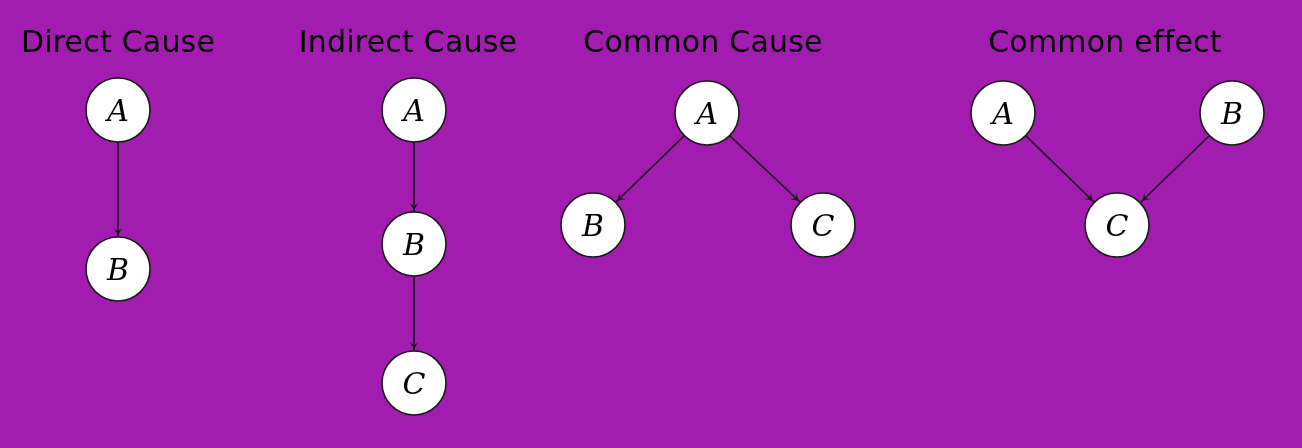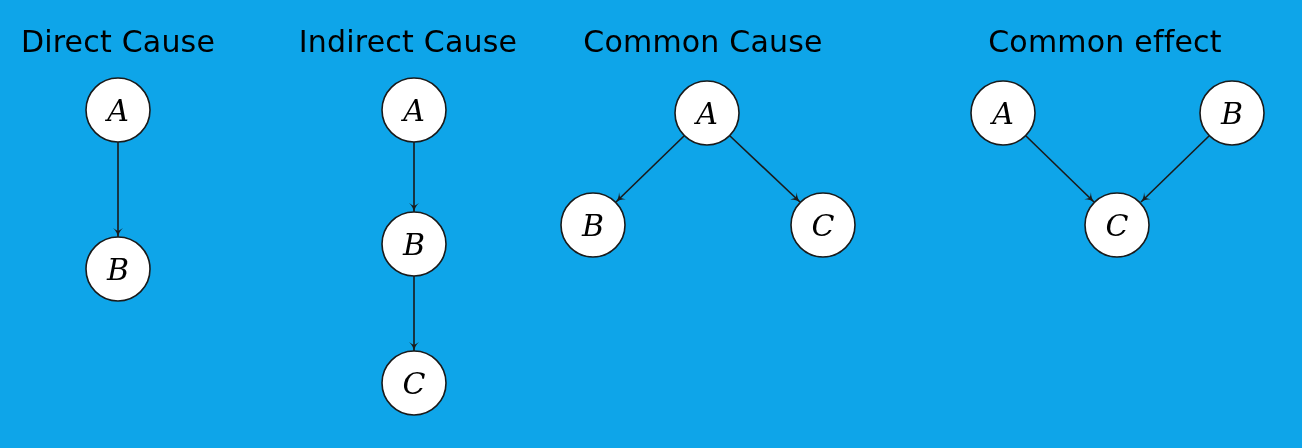--- a/index.html
+++ b/index.html
@@ -10,21 +10,21 @@
   body {
     width: 1302px;
     height: 448px;
     font-family: "DejaVu Sans", sans-serif;
     overflow: hidden;
   }
   #figure {
     position: relative;
     width: 1302px;
     height: 448px;
-    background: #0ea5e9;
+    background: #a21caf;
   }
   svg#canvas {
     position: absolute;
     left: 0;
     top: 0;
     width: 1302px;
     height: 448px;
     display: block;
   }
   .panel-title {

